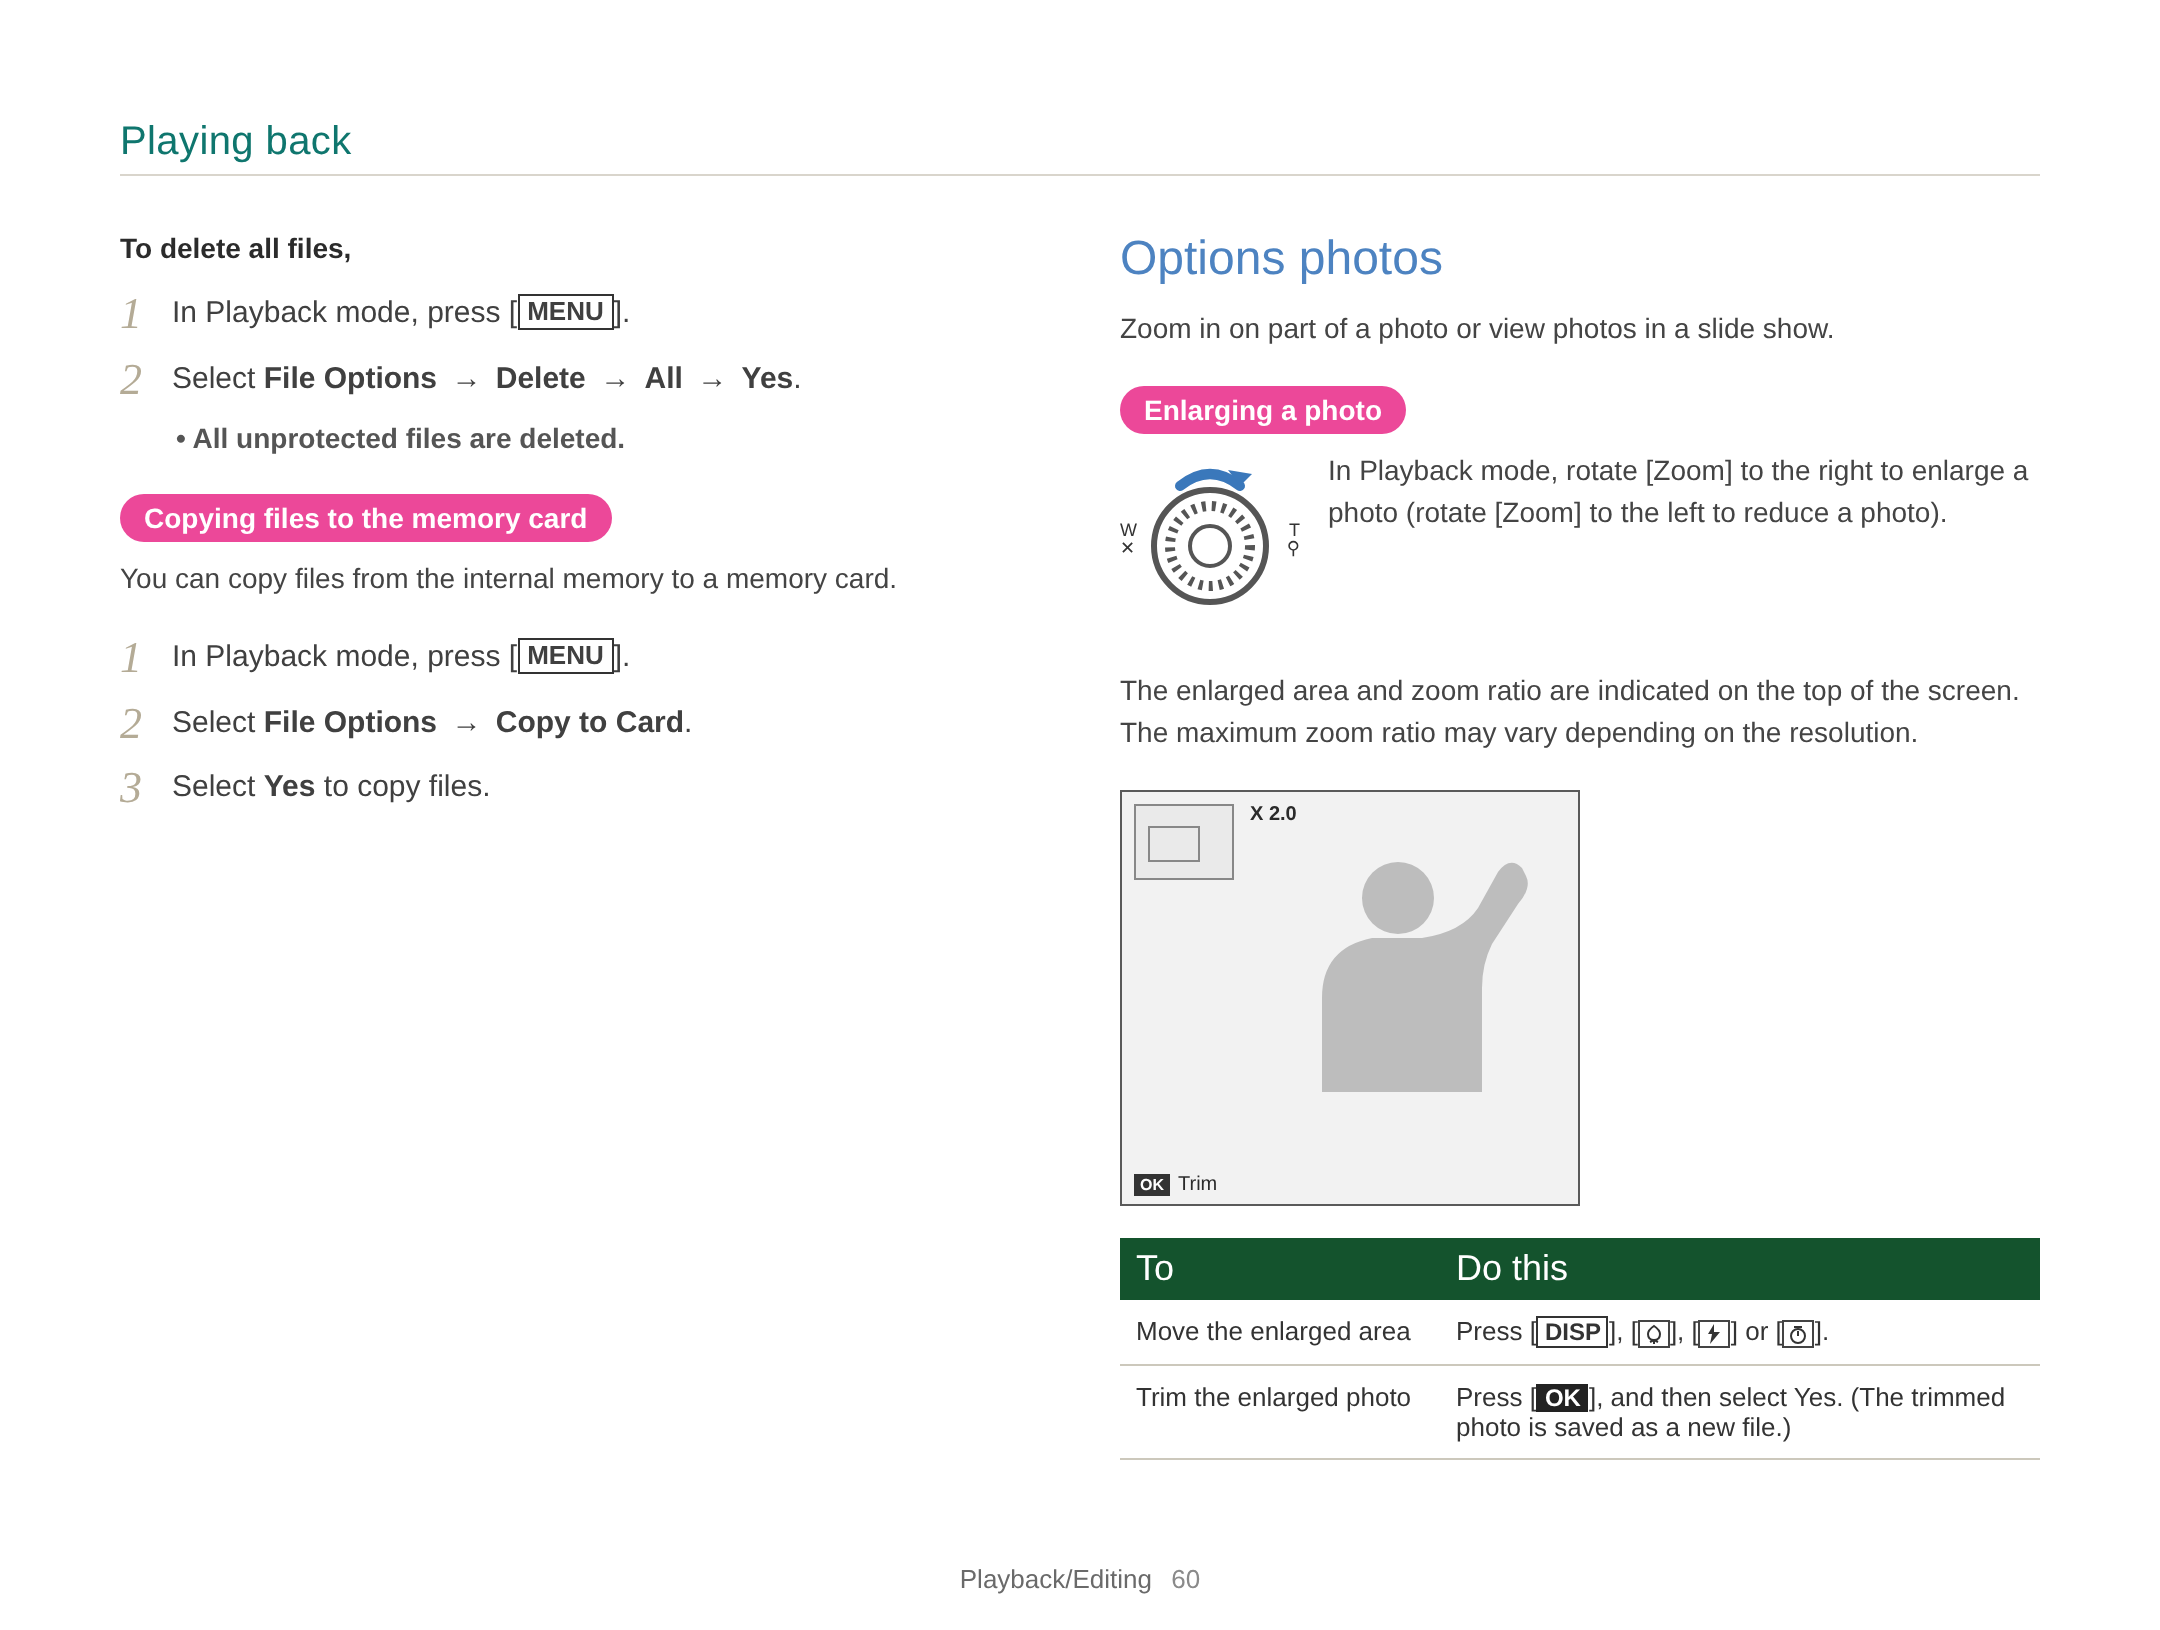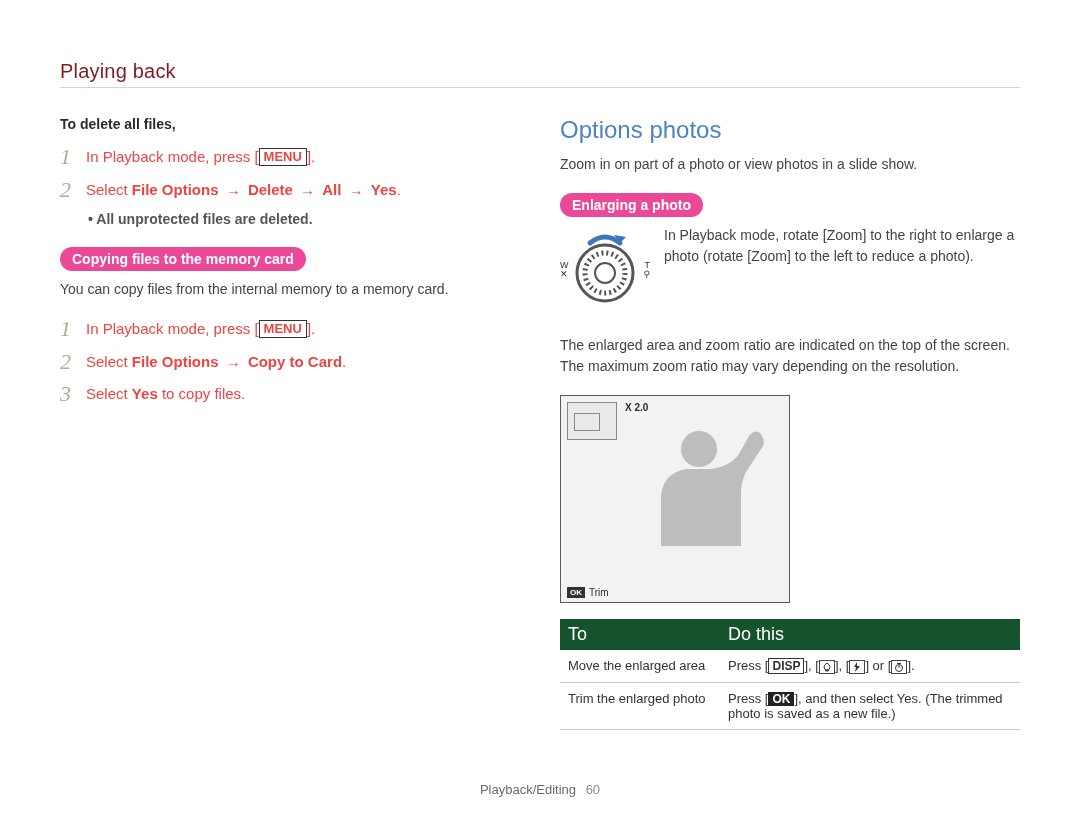--- a/index.html
+++ b/index.html
@@ -10,21 +10,21 @@
     height: 815px;
     position: relative;
     color: #3a3a3a;
   }
   .page {
     padding: 60px 60px 30px 60px;
   }
   .topic {
     font-size: 20px;
     font-weight: 300;
-    color: #7f1d1d;
+    color: #0f766e;
     letter-spacing: 0.2px;
     margin-bottom: 4px;
   }
   .hr {
     border: 0;
     border-top: 1px solid #d9d5cc;
     margin-bottom: 28px;
   }
   .cols {
     display: flex;
@@ -47,21 +47,21 @@
     font-family: Georgia, 'Times New Roman', serif;
     font-size: 22px;
     color: #b4ab96;
     width: 26px;
     line-height: 1;
     font-weight: 500;
   }
   .step-text {
     font-size: 15px;
     line-height: 1.5;
-    color: #ef4444;
+    color: #404040;
   }
   .step-text .bold { font-weight: bold; }
   .step-btn {
     border: 1px solid #333;
     padding: 0 4px;
     font-weight: bold;
     font-size: 13px;
     display: inline-block;
     line-height: 1.2;
     vertical-align: 1px;

